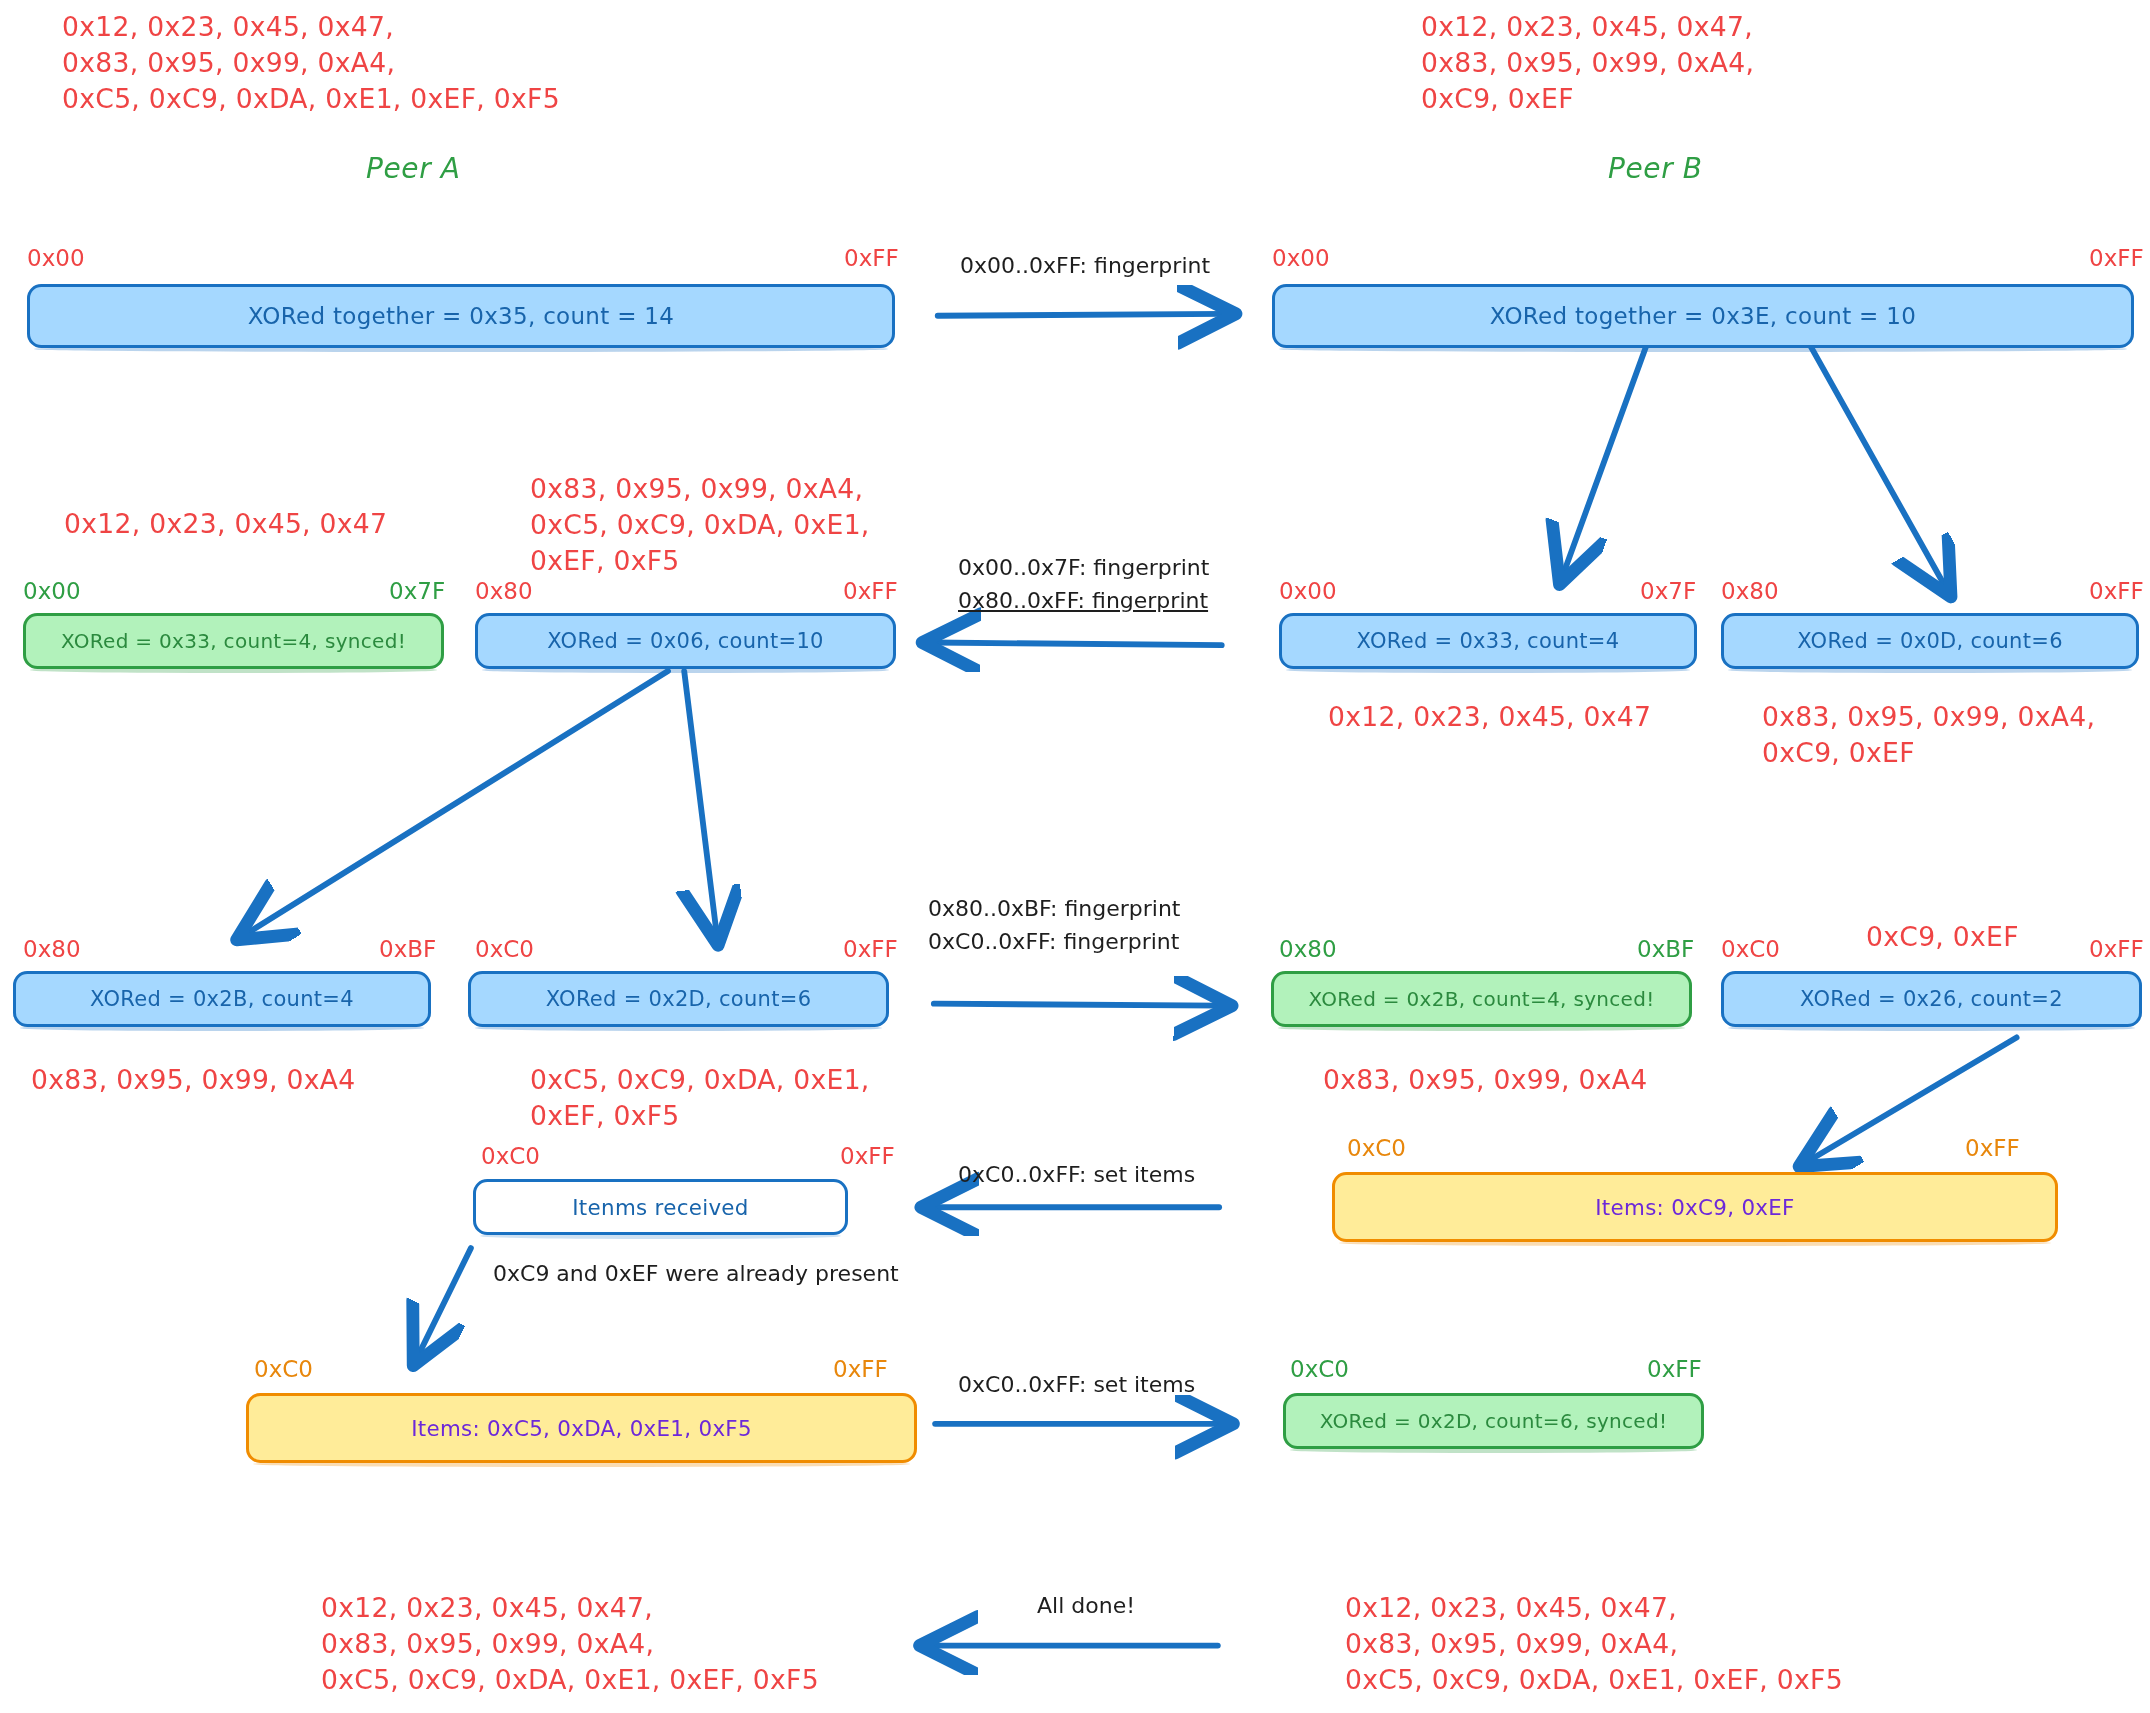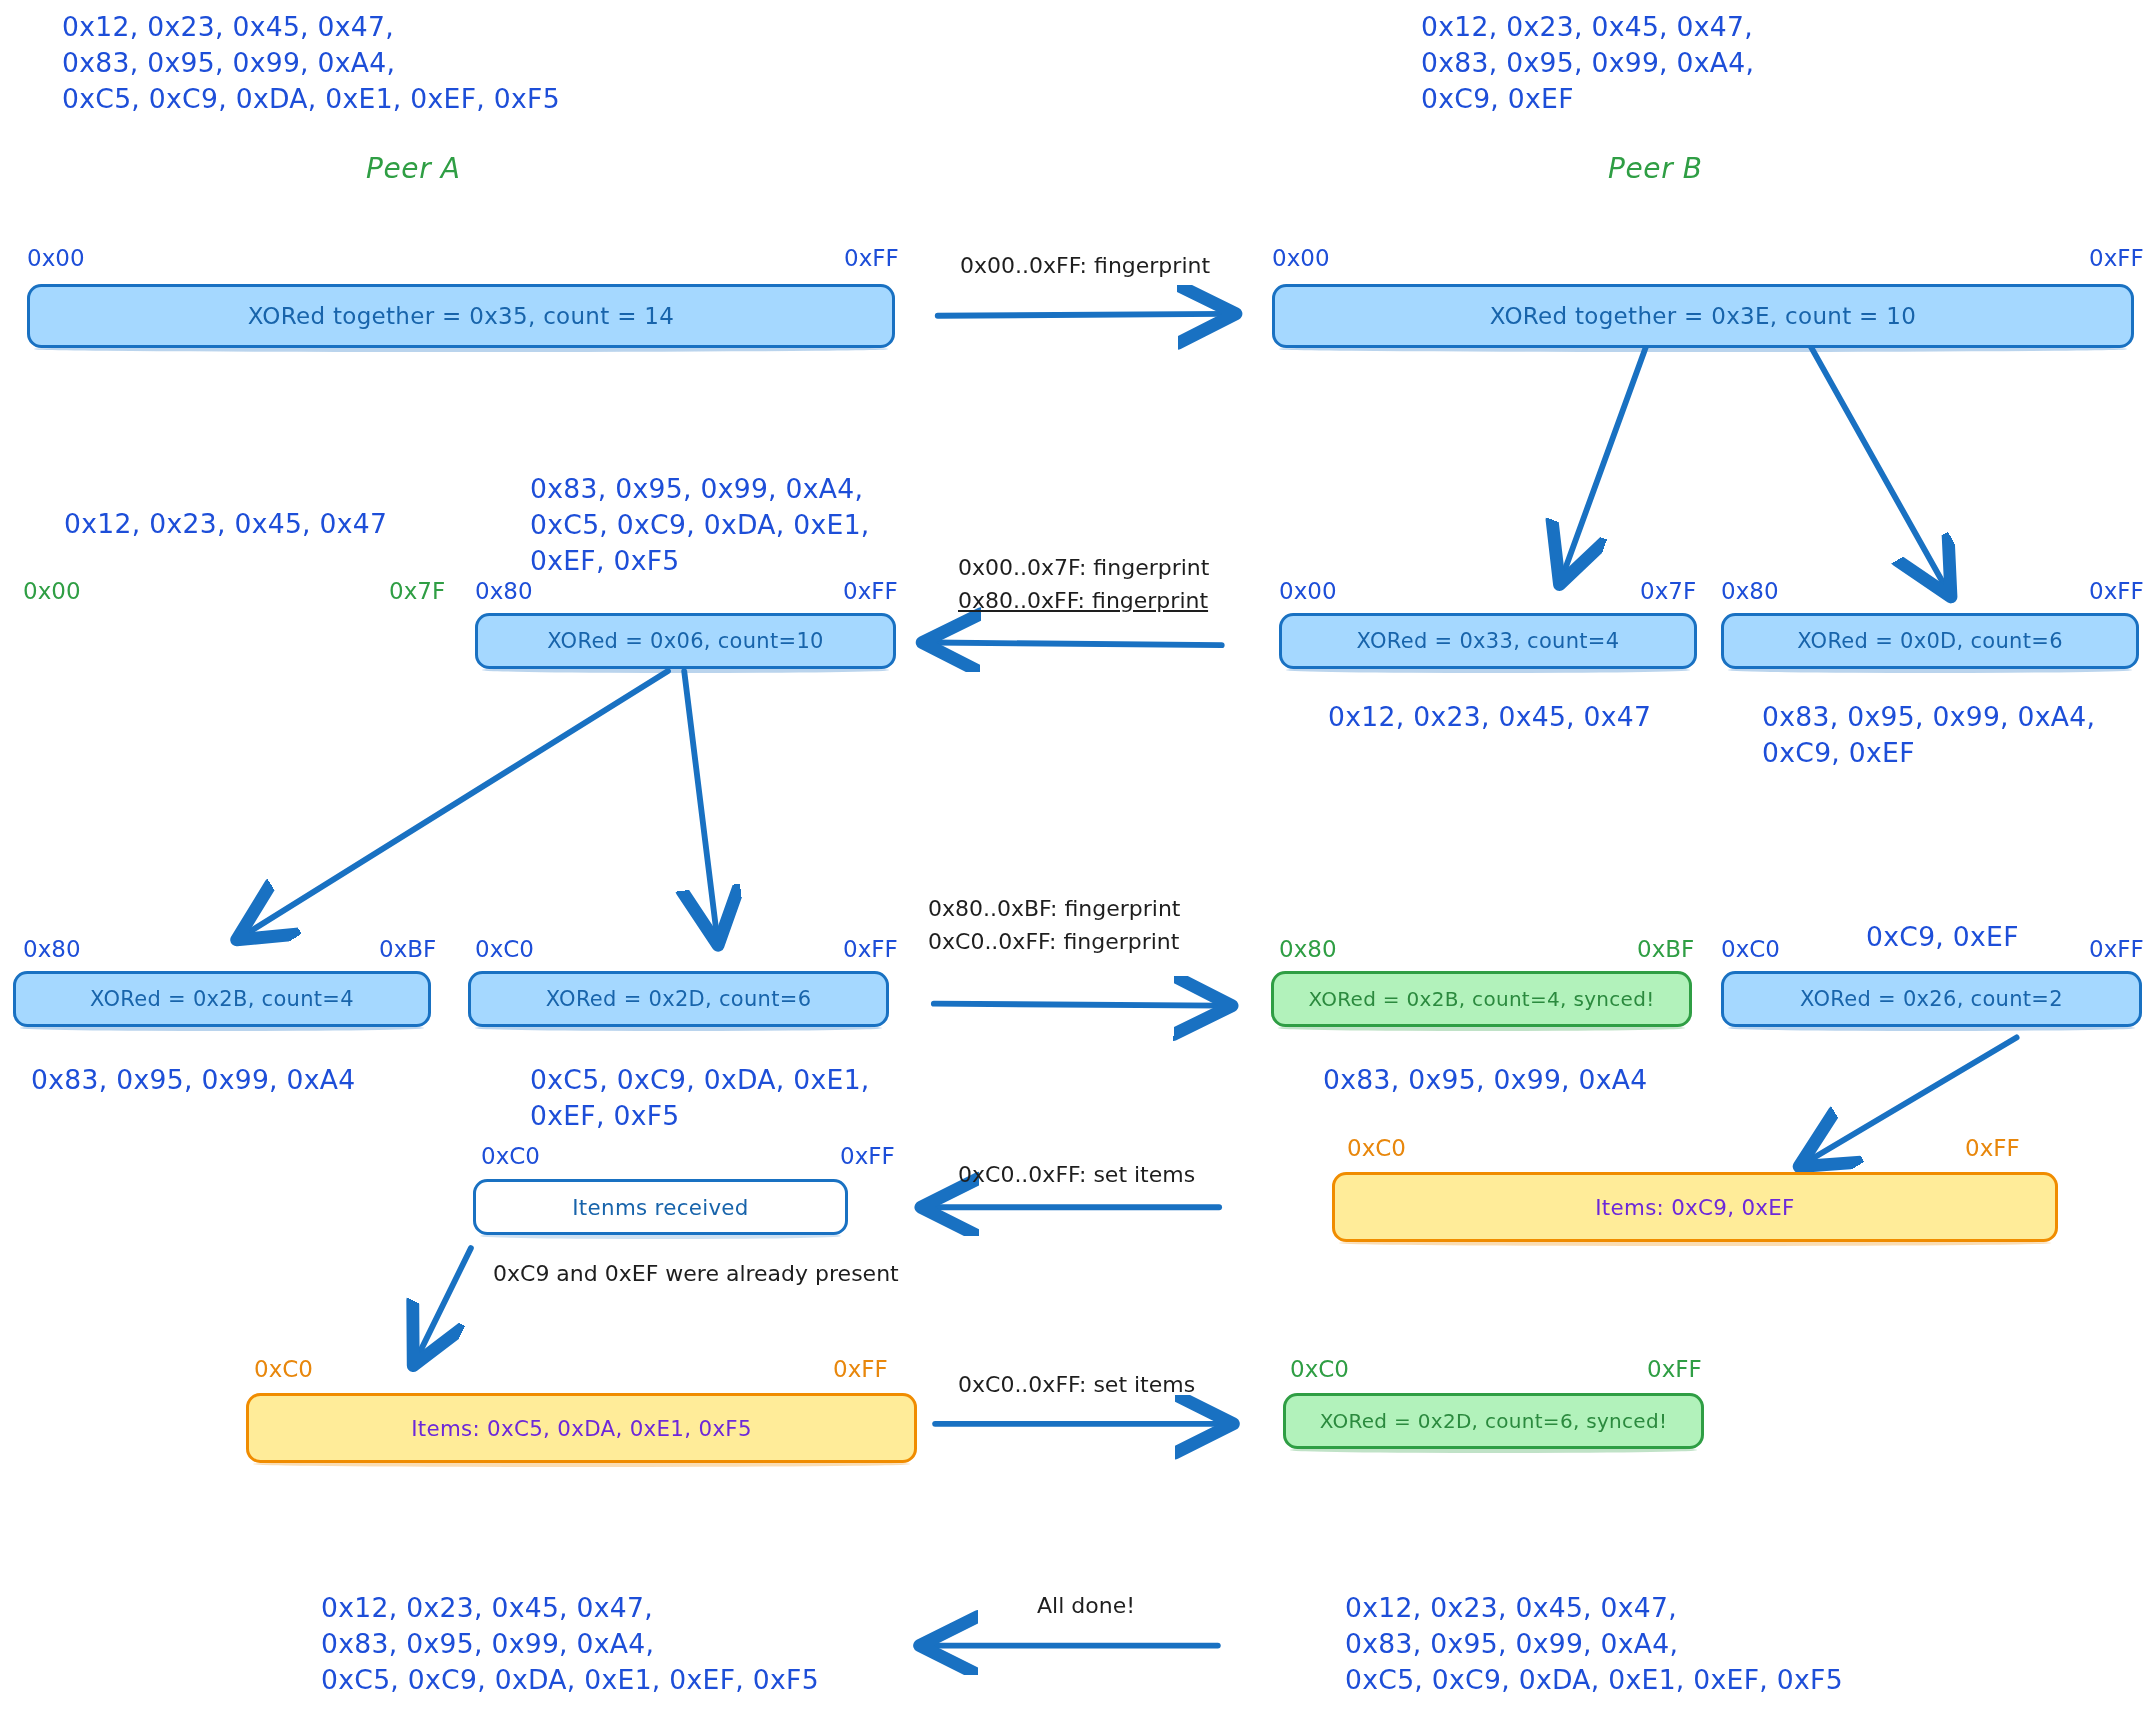--- a/index.html
+++ b/index.html
@@ -4,21 +4,21 @@
 <style>
   html,body{margin:0;padding:0;background:#fff;}
   body{
     font-family:"DejaVu Sans", sans-serif;
     width:2151px;height:1713px;position:relative;overflow:hidden;
   }
   #stage{position:absolute;left:0;top:0;width:2151px;height:1713px;}
 
   
   .txt{position:absolute;white-space:pre;line-height:1.35;}
-  .blue{color:#1d4ed8;}
+  .blue{color:#ef4444;}
   .green{color:#2f9e44;}
   .orange{color:#e8870c;}
 
   .hexlist{font-size:26.6px;letter-spacing:0.3px;}
   .peername{font-size:28px;font-style:italic;letter-spacing:0.6px;}
   .rangelbl{font-size:23px;}
   .arrowlbl{font-size:22px;color:#1e1e1e;line-height:1.45;}
 
   
   .box{
@@ -107,20 +107,23 @@
     <span>XORed together = 0x3E, count = 10</span>
   </div>
 
   <div class="txt hexlist blue" style="left:64px;top:506px;">0x12, 0x23, 0x45, 0x47</div>
   <div class="txt hexlist blue" style="left:530px;top:471px;">0x83, 0x95, 0x99, 0xA4,
 0xC5, 0xC9, 0xDA, 0xE1,
 0xEF, 0xF5</div>
 
   <div class="txt rangelbl green" style="left:23px;top:576px;">0x00</div>
   <div class="txt rangelbl green" style="left:389px;top:576px;">0x7F</div>
+  <div class="box green-box" style="left:23px;top:613px;width:421px;height:56px;font-size:20px;">
+    <span>XORed = 0x33, count=4, synced!</span>
+  </div>
 
   <div class="txt rangelbl blue" style="left:475px;top:576px;">0x80</div>
   <div class="txt rangelbl blue" style="left:843px;top:576px;">0xFF</div>
   <div class="box blue-box" style="left:475px;top:613px;width:421px;height:56px;font-size:21px;">
     <span>XORed = 0x06, count=10</span>
   </div>
 
   <div class="txt arrowlbl" style="left:958px;top:552px;">0x00..0x7F: fingerprint</div>
   <div class="txt arrowlbl" style="left:958px;top:585px;text-decoration:underline;">0x80..0xFF: fingerprint</div>
 

